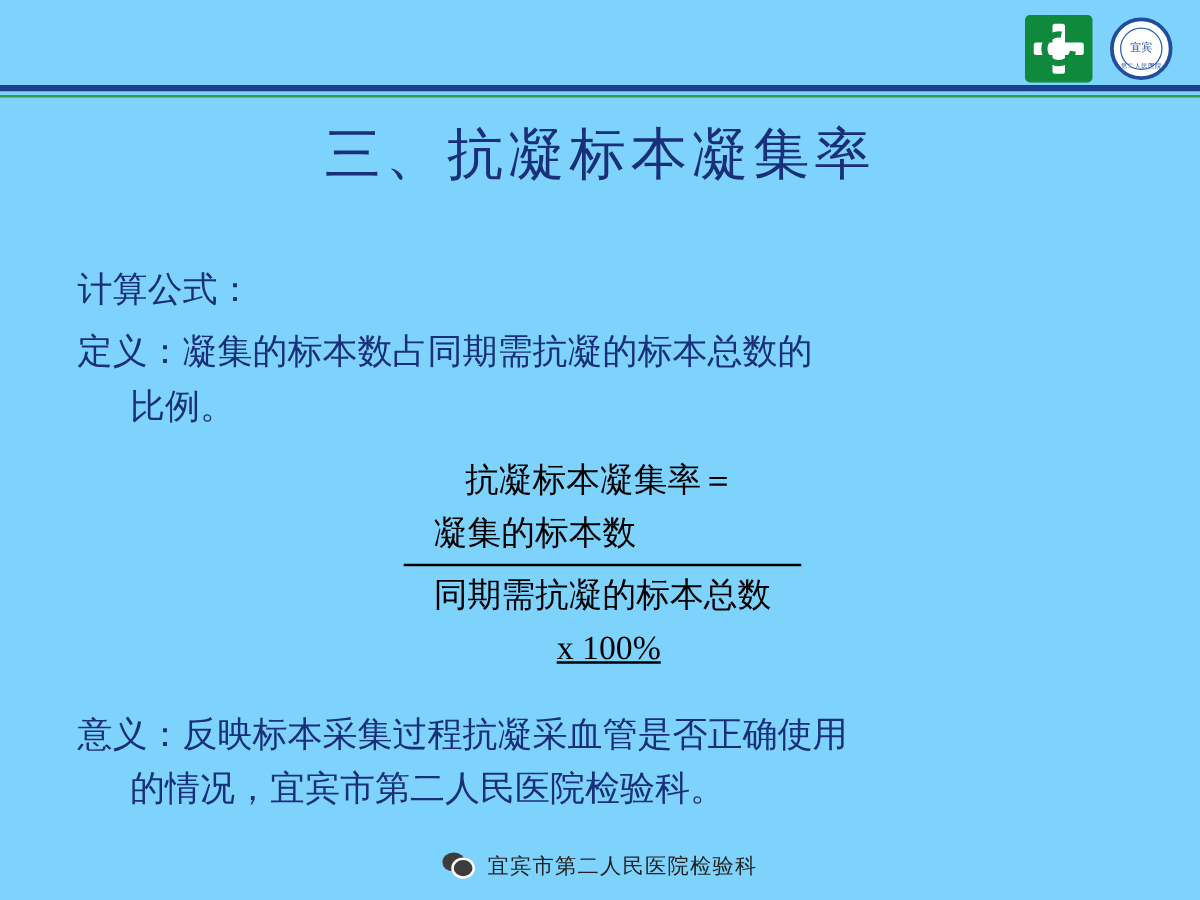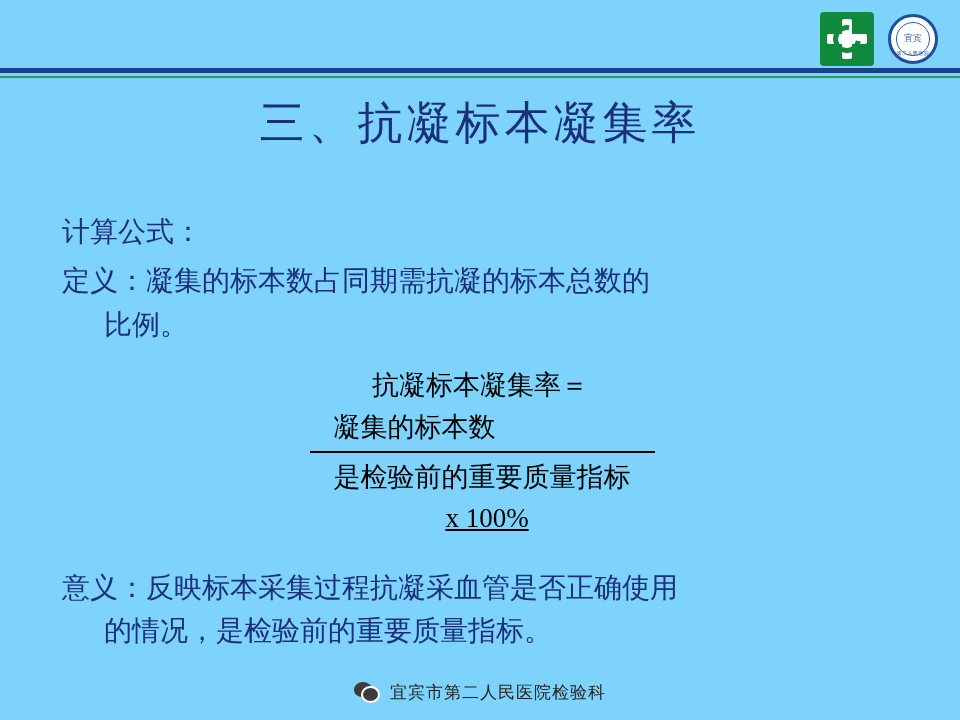--- a/index.html
+++ b/index.html
@@ -289,28 +289,28 @@
     <div class="para">
       <span>定义：</span><span>凝集的标本数占同期需抗凝的标本总数的</span>
       <span class="indent">比例。</span>
     </div>
 
     <div class="formula">
       <span class="lhs">抗凝标本凝集率＝</span>
       <span class="frac">
         <span class="num">凝集的标本数</span>
         <span class="bar"></span>
-        <span class="den">是检验前的重要质量指标</span>
+        <span class="den">同期需抗凝的标本总数</span>
       </span>
       <span class="rhs">x 100%</span>
     </div>
 
     <div class="para meaning">
       <span>意义：</span><span>反映标本采集过程抗凝采血管是否正确使用</span>
-      <span class="indent">的情况，是检验前的重要质量指标。</span>
+      <span class="indent">的情况，宜宾市第二人民医院检验科。</span>
     </div>
 
   </div>
 
   <div class="footer">
     <span class="wechat-icon">
       <span class="b1"></span>
       <span class="b2"></span>
     </span>
     <span class="footer-text">宜宾市第二人民医院检验科</span>

